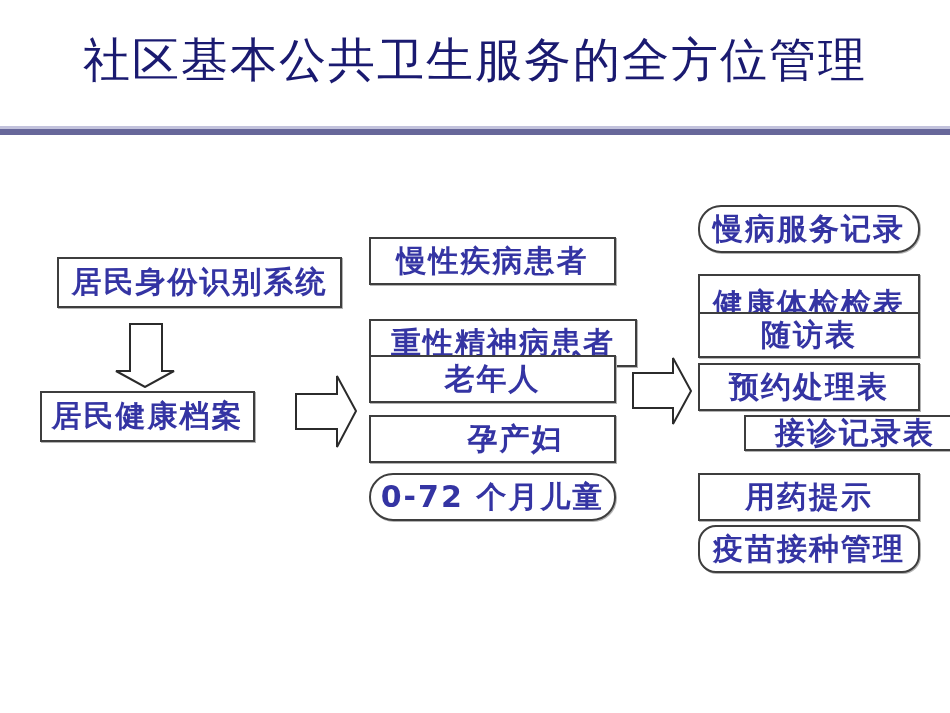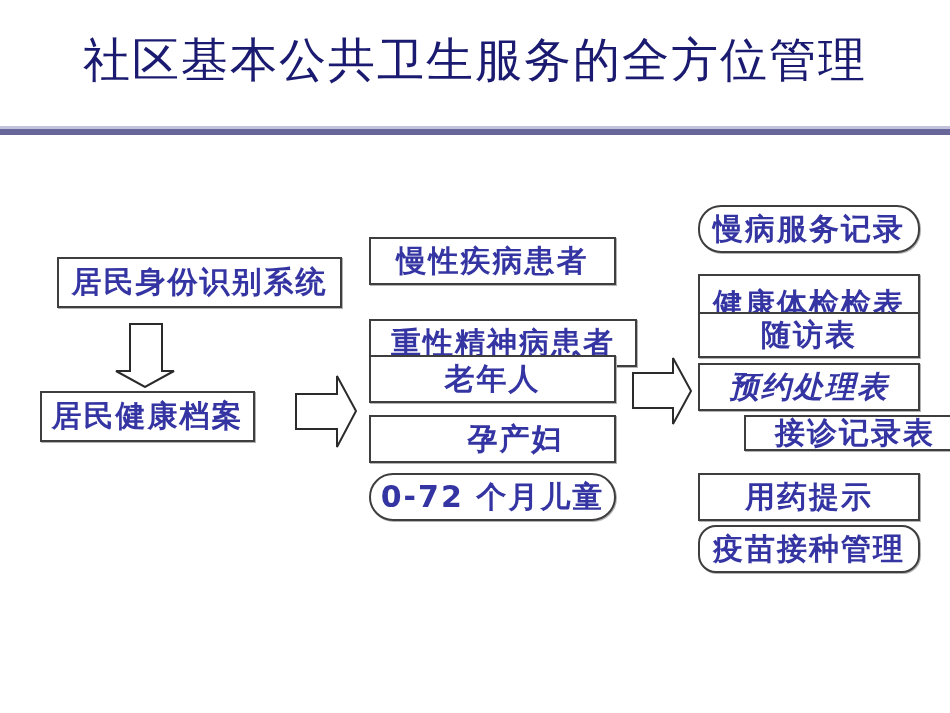--- a/index.html
+++ b/index.html
@@ -89,19 +89,19 @@
 
     <div class="arrow" style="left:632px; top:357px; width:60px; height:68px;">
       <svg viewBox="0 0 60 68" preserveAspectRatio="none">
         <polygon points="1,16 41,16 41,1 59,34 41,67 41,51 1,51"></polygon>
       </svg>
     </div>
 
     <div class="fbox" style="left:698px; top:205px; width:222px; height:48px;border-radius:23px;">慢病服务记录</div>
     <div class="fbox" style="left:698px; top:274px; width:222px; height:60px;">健康体检检表</div>
     <div class="fbox" style="left:698px; top:312px; width:222px; height:46px;">随访表</div>
-    <div class="fbox" style="left:698px; top:363px; width:222px; height:48px;font-style:italic;">预约处理表</div>
+    <div class="fbox" style="left:698px; top:363px; width:222px; height:48px;">预约处理表</div>
     <div class="fbox" style="left:698px; top:415px; width:222px; height:36px;margin-left:46px;">接诊记录表</div>
     <div class="fbox" style="left:698px; top:473px; width:222px; height:48px;">用药提示</div>
     <div class="fbox" style="left:698px; top:525px; width:222px; height:48px;border-radius:18px;">疫苗接种管理</div>
 
   </div>
 </div>
 
 </body></html>

